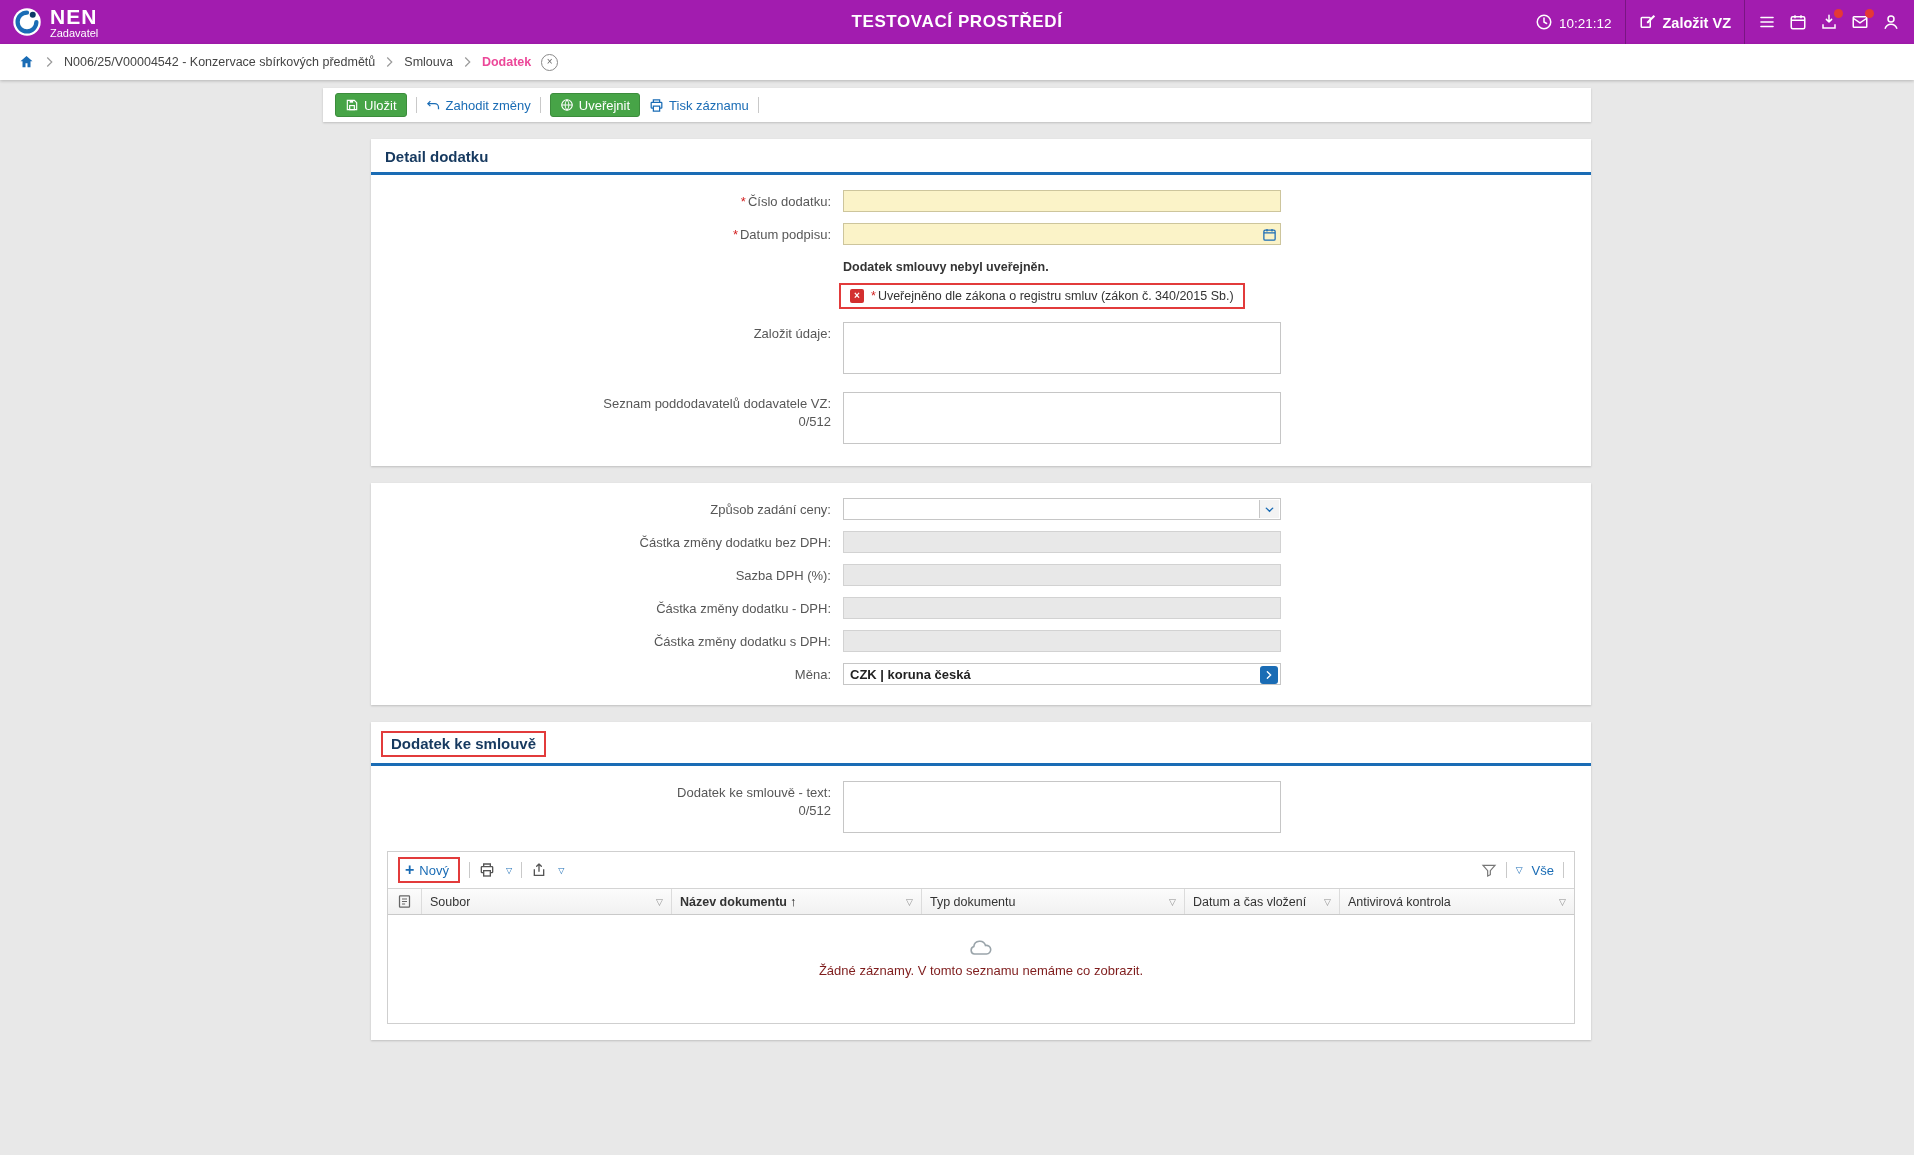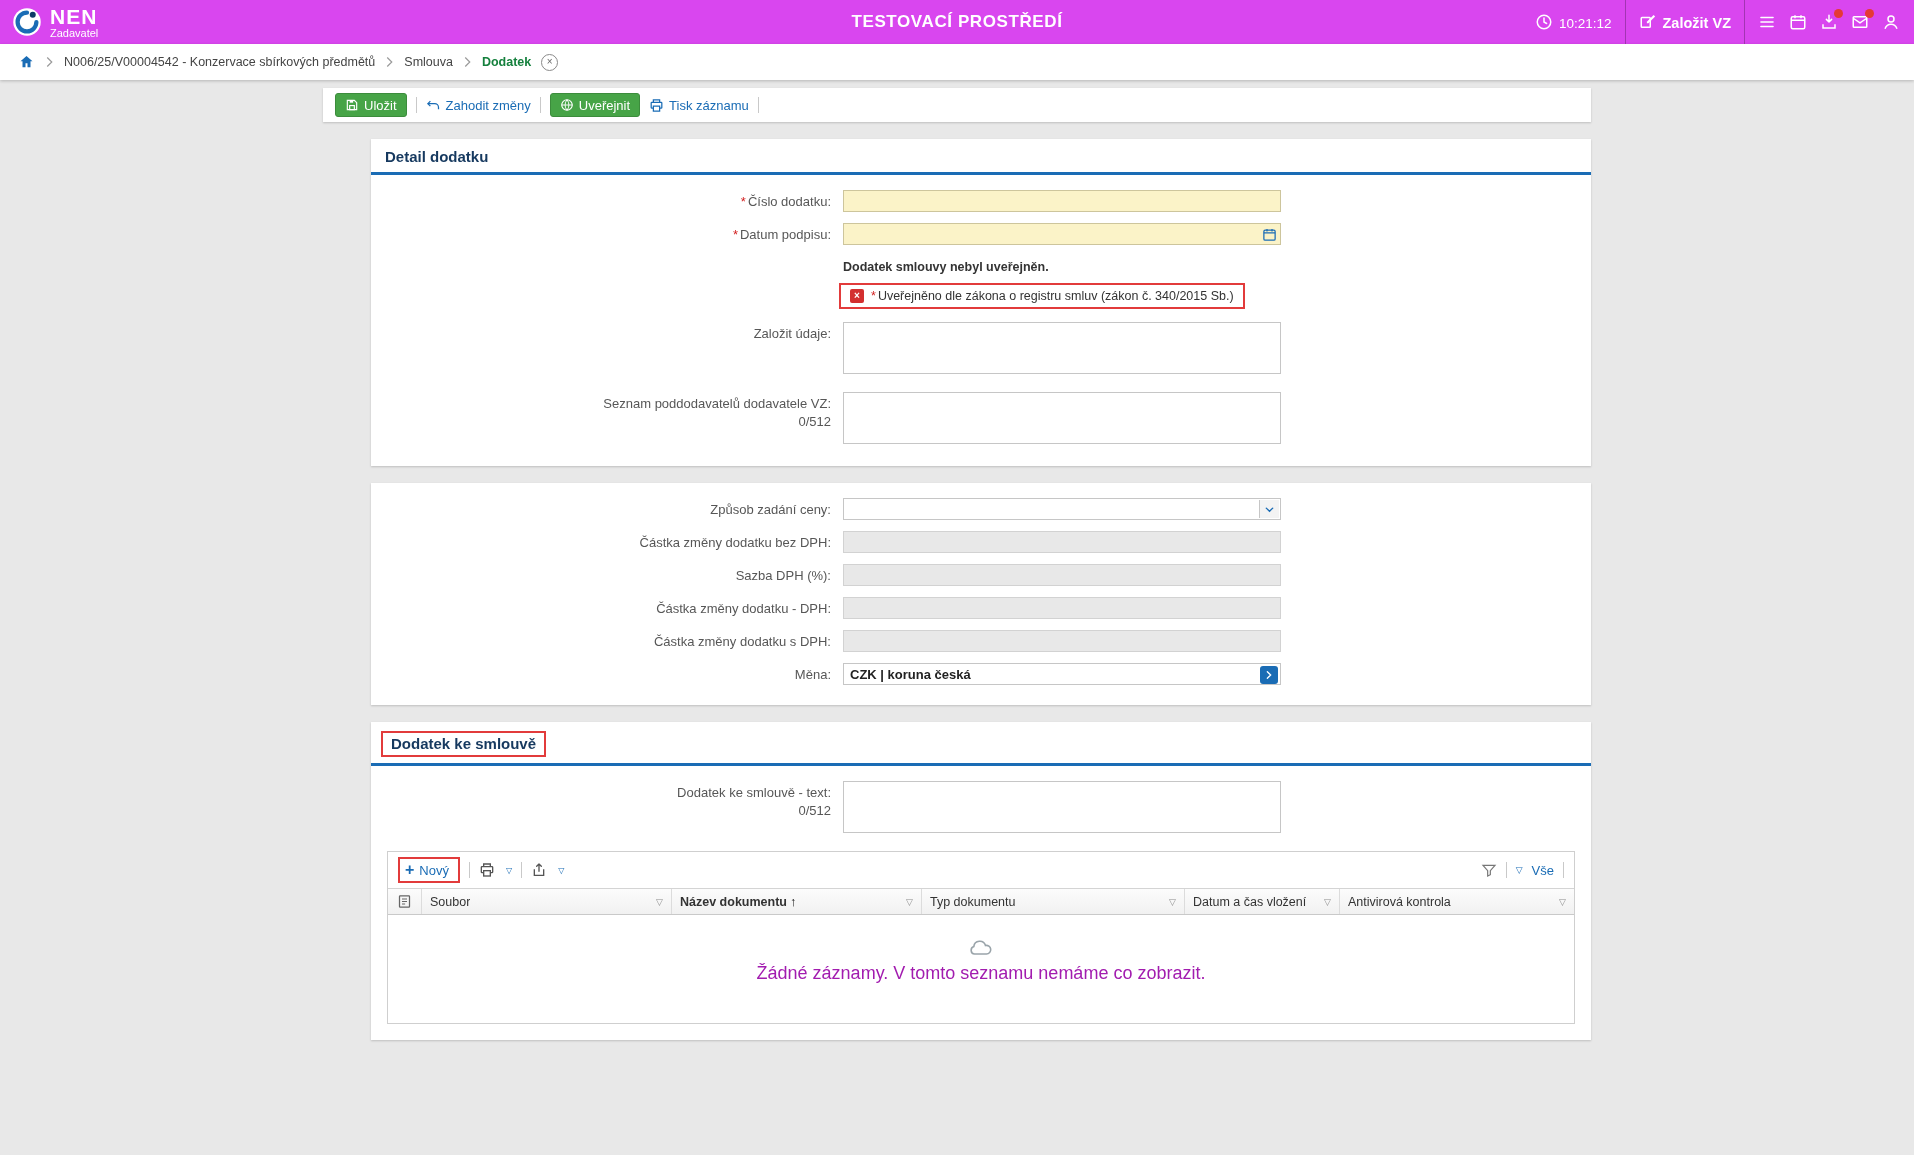--- a/index.html
+++ b/index.html
@@ -1,40 +1,40 @@
 <!DOCTYPE html>
 <html><head>
 <meta charset="utf-8">
 <style>
   * { margin:0; padding:0; box-sizing:border-box; }
   html,body { width:1914px; height:1155px; overflow:hidden; }
   body { background:#e8e8e8; font-family:"Liberation Sans","DejaVu Sans",sans-serif; color:#333; }
 
   
-  .hdr { height:44px; background:#d946ef; display:flex; align-items:center; padding:0 14px 0 12px; position:relative; color:#fff; }
+  .hdr { height:44px; background:#a21caf; display:flex; align-items:center; padding:0 14px 0 12px; position:relative; color:#fff; }
   .logo-wrap { display:flex; align-items:center; gap:8px; }
   .logo-svg { width:30px; height:30px; display:block; }
   .brand-col { display:flex; flex-direction:column; line-height:1; }
   .brand { font-size:21px; font-weight:bold; letter-spacing:1px; }
   .brand-sub { font-size:11px; margin-top:1px;text-align:center; }
   .hdr-title { position:absolute; left:50%; transform:translateX(-50%); font-size:17px; font-weight:bold; letter-spacing:.6px; }
   .hdr-right { margin-left:auto; display:flex; align-items:center; gap:13px; height:100%; }
   .hdr-sep { width:1px; height:100%; background:rgba(0,0,0,.25); }
   .hdr-group { display:flex; align-items:flex-end; gap:6px; }
   .hdr-time { font-size:13.5px; }
   .hdr-create { font-size:14.5px; font-weight:bold; }
   .hicon { width:18px; height:18px; color:#fff; display:block; }
   .hicon-btn { position:relative; display:flex; align-items:center; cursor:pointer; }
   .badge { position:absolute; top:-4px; right:-5px; width:9px; height:9px; border-radius:50%; background:#e53935; }
 
   
   .crumbs { height:36px; background:#fff; box-shadow:0 1px 3px rgba(0,0,0,.22); display:flex; align-items:center; gap:10px; padding:0 18px; font-size:12.5px; color:#444; position:relative; z-index:2; }
   .crumb-sep { width:9px; height:12px; color:#9a9a9a; display:block; }
   .crumb { cursor:pointer; }
-  .crumb-current { font-weight:bold; color:#15803d; }
+  .crumb-current { font-weight:bold; color:#ec4899; }
   .close-circ { width:17px; height:17px; border:1.5px solid #8a8a8a; border-radius:50%; display:flex; align-items:center; justify-content:center; font-size:10px; color:#666; cursor:pointer; line-height:1; }
 
   
   .content { width:1268px; margin:0 auto; }
   .card { background:#fff; box-shadow:0 1px 2px rgba(0,0,0,.18); }
   .toolbar-card { margin-top:8px; height:34px; display:flex; align-items:center; gap:9px; padding:0 12px; }
   .sep { width:1px; height:16px; background:#c9c9c9; }
   .btn-green { display:inline-flex; align-items:center; gap:5px; background:#47a447; border:1px solid #3c8c3c; border-radius:3px; color:#fff; font-size:13px; height:24px; padding:0 9px; cursor:pointer; }
   .btn-green .i { width:14px; height:14px; color:#fff; }
   .link-blue { display:inline-flex; align-items:center; gap:5px; color:#1a6cb5; font-size:13px; cursor:pointer; }
@@ -88,21 +88,21 @@
   .th-icon-cell { width:34px; justify-content:center; }
   .th .lbl { white-space:nowrap; overflow:hidden; }
   .th.sorted .lbl { font-weight:bold; }
   .sort-arr { font-weight:bold; color:#111; margin-left:3px; }
   .flt { font-size:9px; color:#8d8d8d; margin-left:6px; }
   .w1 { width:250px; } .w2 { width:250px; } .w3 { width:263px; } .w4 { width:155px; } .w5 { flex:1; }
   .doc-ic { width:15px; height:15px; color:#666; display:block; }
 
   .tbl-body { min-height:108px; background:#fff; display:flex; flex-direction:column; align-items:center; padding-top:22px; }
   .cloud { width:28px; height:20px; color:#9aa4aa; display:block; }
-  .empty-text { margin-top:6px; font-size:18px; color:#a21caf; }
+  .empty-text { margin-top:6px; font-size:13px; color:#7f1d1d; }
 </style>
 </head>
 <body>
 
 <div class="hdr">
   <div class="logo-wrap">
     <svg class="logo-svg" viewBox="0 0 24 24">
       <circle cx="12" cy="12" r="11" fill="#ffffff"></circle>
       <path d="M12 4.5a7.5 7.5 0 1 0 7.5 7.5" fill="none" stroke="#1a6cb5" stroke-width="3.4" stroke-linecap="round"></path>
       <circle cx="16.6" cy="6.2" r="2.4" fill="#0d3a66"></circle>

